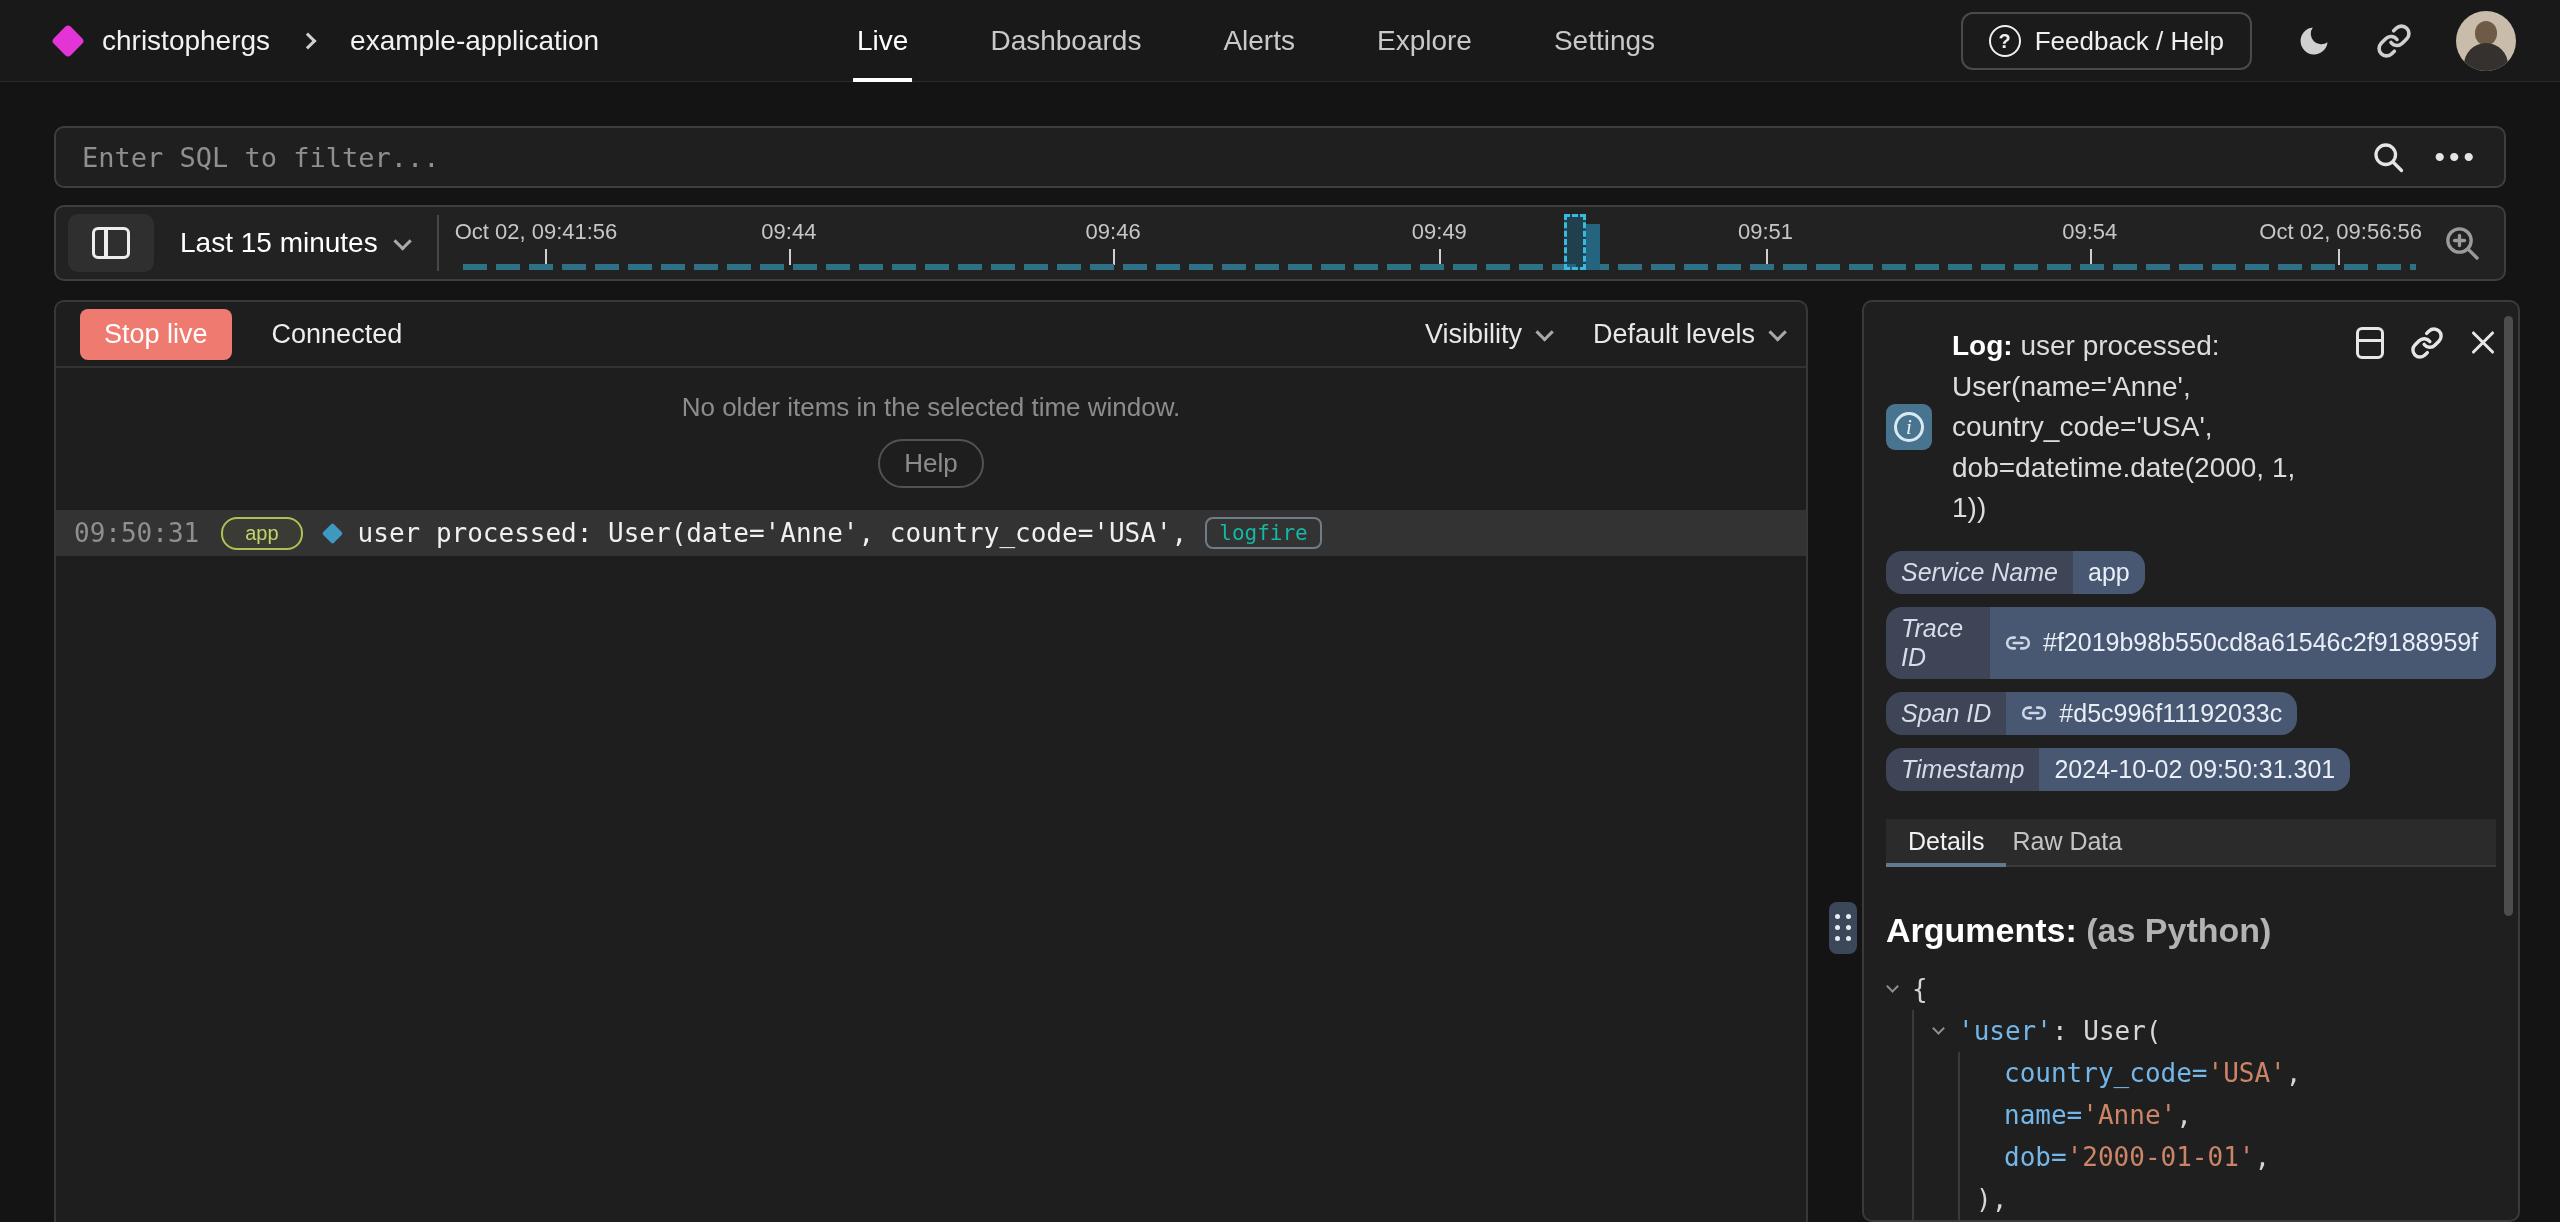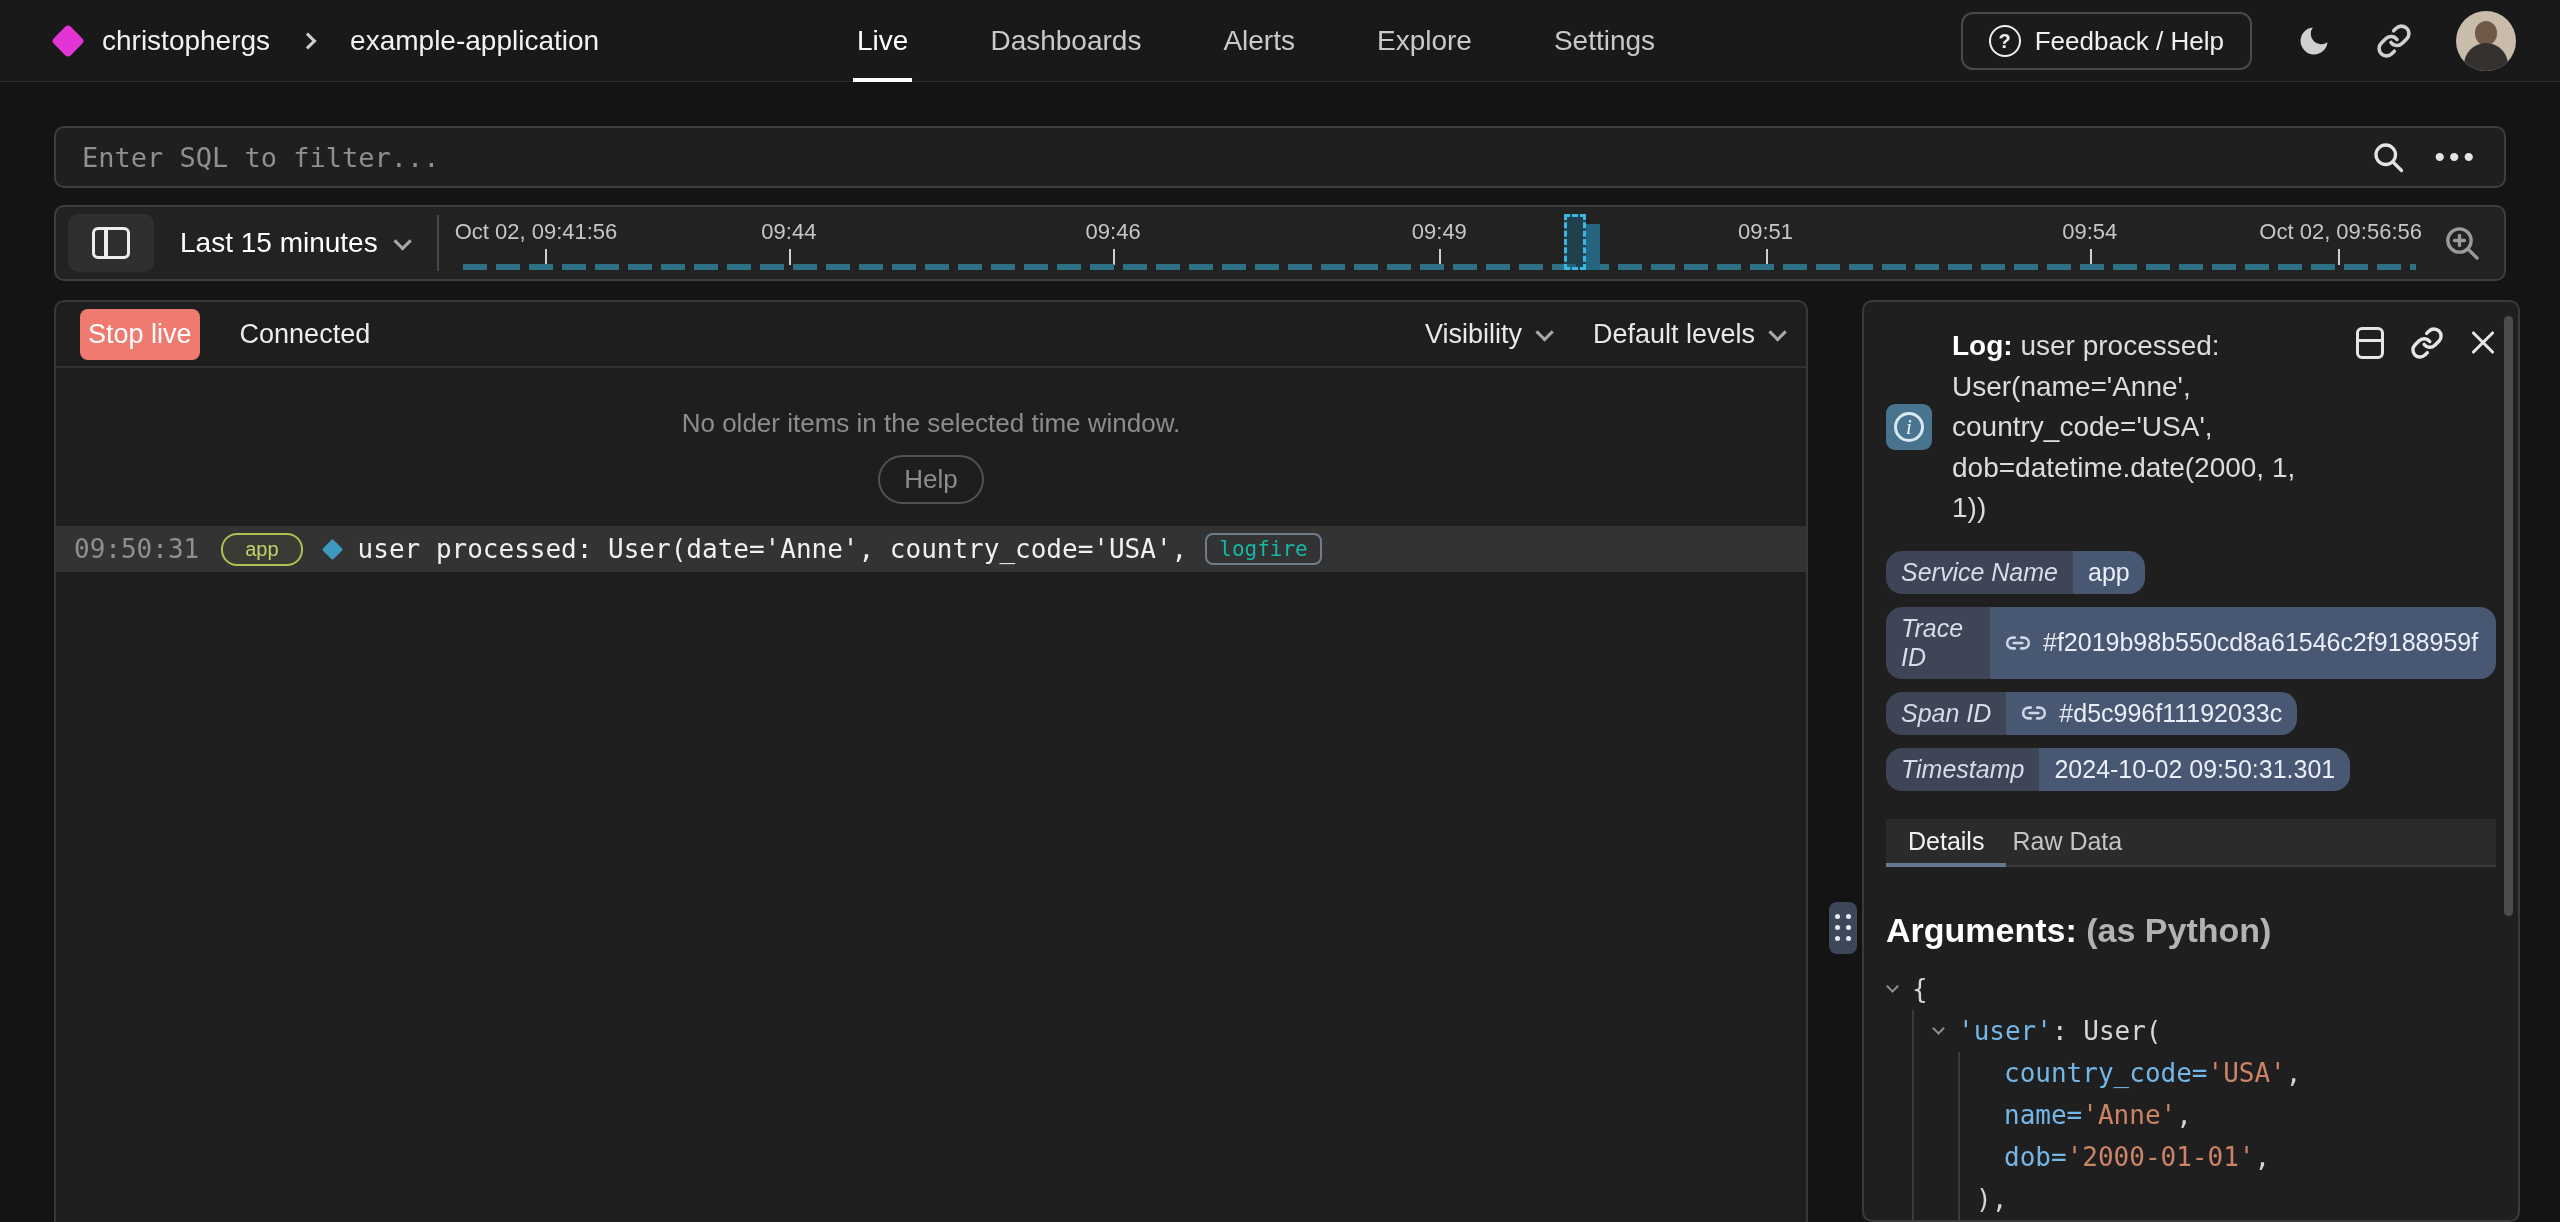--- a/index.html
+++ b/index.html
@@ -65,26 +65,26 @@
                 border:3px dashed #38b9e2; background:rgba(31,90,114,0.55); }
   .spike .bar { position:absolute; left:10px; bottom:0; width:14px; height:46px; background:#25647e; }
   .zoom-btn { color:#9a9a9a; margin:0 22px 0 2px; display:flex; align-items:center; cursor:pointer; }
 
   
   .main { position:absolute; left:0; top:300px; width:2560px; height:922px; }
   .live-panel { position:absolute; left:54px; top:0; width:1754px; height:922px; background:#1e1e1e;
                 border:2px solid #383838; border-radius:10px 10px 0 0; border-bottom:none; overflow:hidden; }
   .live-head { height:66px; border-bottom:2px solid #323232; display:flex; align-items:center; padding:0 24px; }
   .stop-btn { background:#ef7b70; color:#ffffff; font-size:27px; border:none; border-radius:8px;
-              padding:10px 8px; cursor:pointer; }
+              padding:10px 24px; cursor:pointer; }
   .connected { color:#ededed; font-size:27px; margin-left:40px; }
   .live-head .spacer { flex:1; }
   .dd { display:flex; align-items:center; gap:14px; color:#e8e8e8; font-size:27px; cursor:pointer; }
   .dd + .dd { margin-left:44px; }
-  .empty-wrap { text-align:center; padding-top:40px; }
+  .empty-wrap { text-align:center; padding-top:24px; }
   .empty-msg { color:#8c8c8c; font-size:26px; }
   .today-btn { display:inline-block; margin-top:16px; border:2px solid #525252; border-radius:26px;
                padding:7px 24px; color:#8c8c8c; font-size:26px; background:transparent; cursor:pointer; }
   .log-row { margin-top:22px; height:46px; background:#333333; display:flex; align-items:center;
              padding:0 18px; cursor:pointer; font-family:"DejaVu Sans Mono", monospace; }
   .log-time { color:#8f8f8f; font-size:26px; }
   .svc-badge { margin-left:22px; border:2.5px solid #aec253; border-radius:16px; color:#c3d36a;
                font-size:20px; font-family:"Liberation Sans", sans-serif; padding:3px 22px;
                background:rgba(174,194,83,0.06); }
   .log-diamond { width:15px; height:15px; background:#3e99c0; transform:rotate(45deg);

